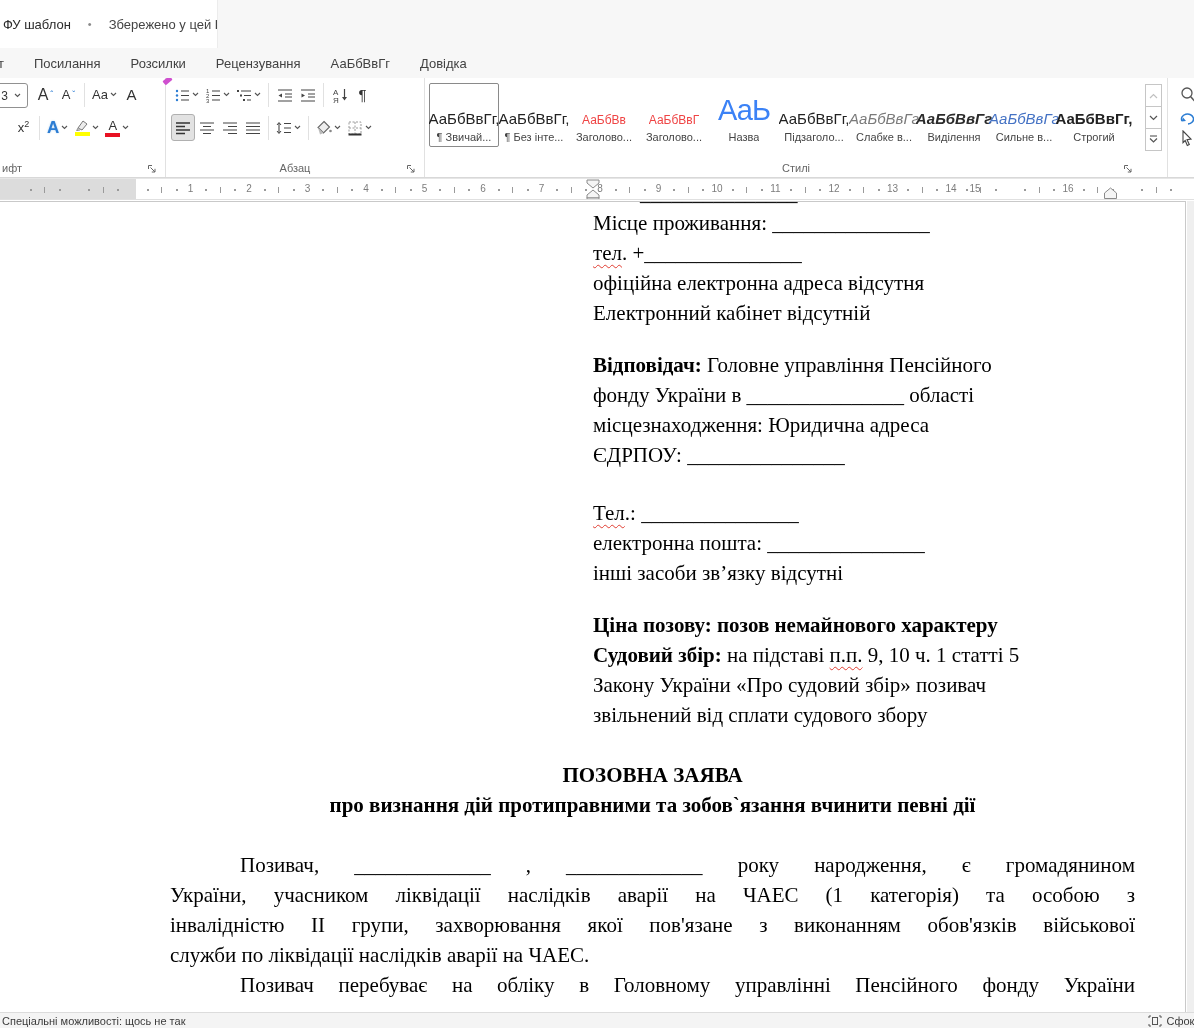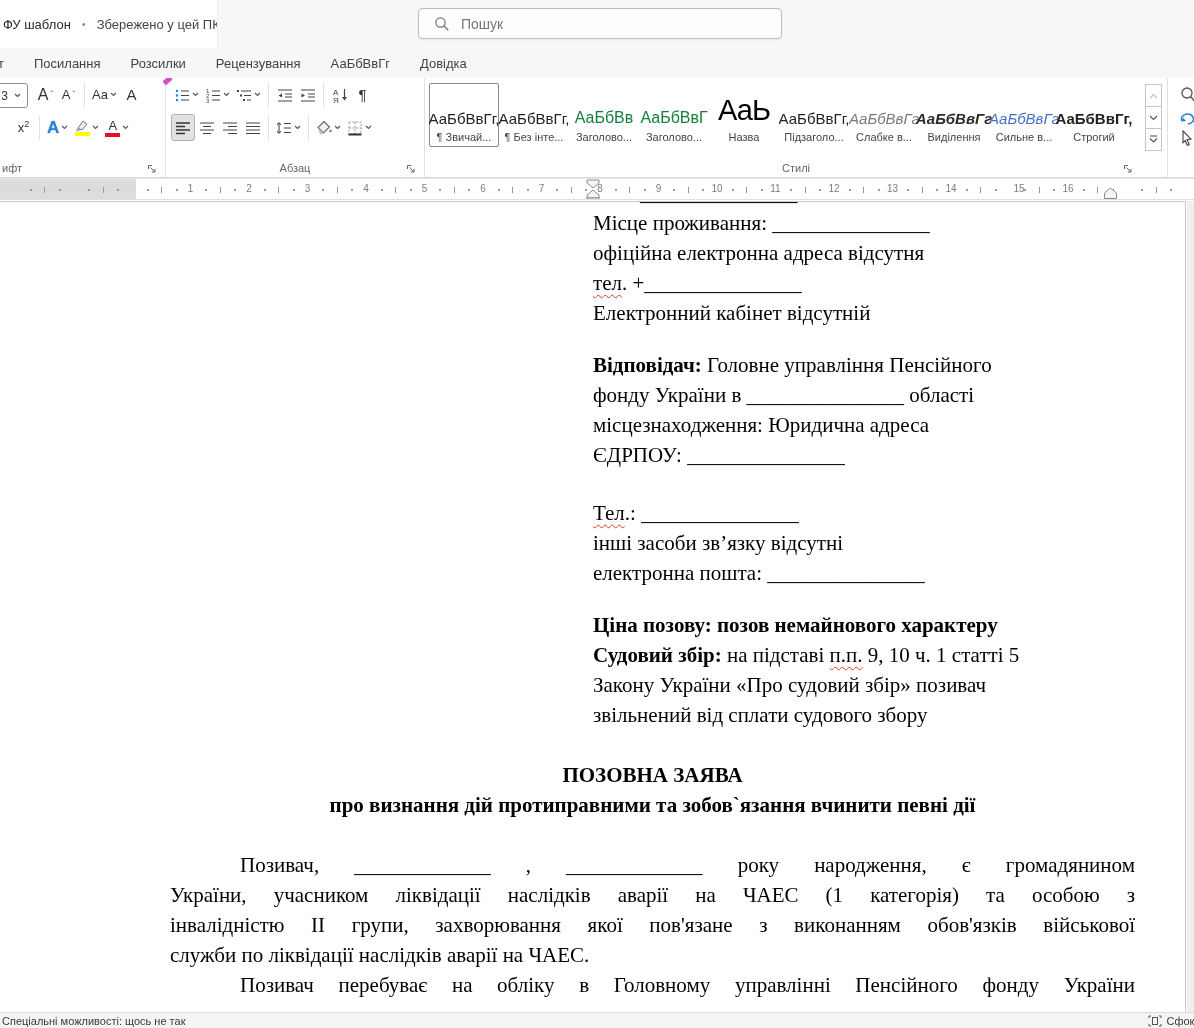--- a/index.html
+++ b/index.html
@@ -3,21 +3,21 @@
 <meta charset="utf-8">
 <style>
   * { margin:0; padding:0; box-sizing:border-box; }
   html,body { width:1194px; height:1028px; overflow:hidden; }
   .app { position:relative; width:1194px; height:1028px; background:#fff;
          font-family:"Liberation Sans", sans-serif; overflow:hidden; }
 
   
   .titlebar { position:absolute; top:0; left:0; width:100%; height:48px; background:#f7f7f7; }
   .titlebox { position:absolute; left:0; top:0; width:218px; height:48px; background:#fff;
-              display:flex; align-items:center; gap:11px; padding-left:3px;
+              display:flex; align-items:center; gap:17px; padding-left:3px;
               font-size:13px; color:#2b2b2b; border-right:1px solid #ececec; white-space:nowrap; overflow:hidden;}
   .titlebox .dot { color:#8a8a8a; font-size:11px; }
   .titlebox .save { color:#444; }
   .searchbox { position:absolute; left:418px; top:8px; width:364px; height:31px; background:#fdfdfd;
                border:1px solid #bdbdbd; border-radius:4px; display:flex; align-items:center; gap:11px;
                padding-left:15px; font-size:14px; color:#767676; box-shadow:0 1px 2px rgba(0,0,0,.05); }
 
   
   .tabrow { position:absolute; top:48px; left:0; width:100%; height:30px; background:#f7f7f7;
             display:flex; align-items:center; font-size:13px; color:#424242; }
@@ -56,22 +56,22 @@
              gap:6px; padding-right:6px; font-size:12px; color:#333; }
   .selbtn { background:#e2e2e2; border:1px solid #b0b0b0; border-radius:3px; }
 
   
   .sgal { display:flex; height:72px; padding:5px 2px 0 4px; margin-right:30px; overflow:hidden; }
   .scard { width:70px; height:64px; display:flex; flex-direction:column; justify-content:flex-end;
            align-items:center; padding:3px 1px; border:1px solid transparent; border-radius:2px; }
   .scard.sel { border-color:#8a8a8a; background:#fff; }
   .ssample { flex:1; display:flex; align-items:flex-end; font-size:15px; color:#222; white-space:nowrap; overflow:hidden;}
   .sname { font-size:11px; color:#454545; margin-top:4px; white-space:nowrap; overflow:hidden; }
-  .k-h1,.k-h2 { color:#15803d; font-size:16px; }
-  .k-title { font-size:29px; font-weight:400; color:#000000; letter-spacing:-1px;}
+  .k-h1,.k-h2 { color:#ef4444; font-size:12px; }
+  .k-title { font-size:29px; font-weight:400; color:#3b82f6; letter-spacing:-1px;}
   .k-subtle-emphasis { font-style:italic; color:#7a7a7a; }
   .k-emphasis { font-style:italic; font-weight:600; color:#2b2b2b; }
   .k-intense-emphasis { font-style:italic; color:#4472C4; }
   .k-strong { font-weight:bold; }
   .sscroll { position:absolute; right:5px; top:6px; width:17px; }
   .sscroll .sb { width:17px; height:23px; border:1px solid #c6c6c6; background:#fff; display:flex;
                  align-items:center; justify-content:center; margin-bottom:-1px; }
 
   
   .ruler { position:absolute; top:178px; left:0; width:100%; height:22px; background:#fff;
@@ -110,27 +110,20 @@
 <div class="app">
 
   <div class="titlebar">
     <div class="titlebox">
       <span>ФУ шаблон</span>
       <span class="dot">•</span>
       <span class="save">Збережено у цей ПК</span>
       <svg width="11" height="7" viewBox="0 0 11 7">
           <path d="M1 1 L5.5 5.5 L10 1" stroke="#444" stroke-width="1.3" fill="none"></path>
         </svg>
-    </div>
-    <div class="searchbox">
-      <svg width="16" height="16" viewBox="0 0 16 16">
-          <circle cx="6.5" cy="6.5" r="4.6" stroke="#767676" stroke-width="1.3" fill="none"></circle>
-          <path d="M10 10 L14.3 14.3" stroke="#767676" stroke-width="1.3"></path>
-        </svg>
-      <span>Пошук</span>
     </div>
   </div>
 
   <div class="tabrow">
       <span class="tab tab-cut">т</span>
       <span class="tab">Посилання</span>
       <span class="tab">Розсилки</span>
       <span class="tab">Рецензування</span>
       <span class="tab">АаБбВвГг</span>
       <span class="tab">Довідка</span>
@@ -475,21 +468,21 @@
         <i class="rdot" style="left: 848.625px;"></i>
         <i class="rdot" style="left: 877.875px;"></i>
         <span class="rnum" style="left: 884.5px;">13</span>
         <i class="rhalf" style="left: 921.75px;"></i>
         <i class="rdot" style="left: 907.125px;"></i>
         <i class="rdot" style="left: 936.375px;"></i>
         <span class="rnum" style="left: 943px;">14</span>
         <i class="rhalf" style="left: 980.25px;"></i>
         <i class="rdot" style="left: 965.625px;"></i>
         <i class="rdot" style="left: 994.875px;"></i>
-        <span class="rnum" style="left: 1011px;">15</span>
+        <span class="rnum" style="left: 967px;">15</span>
         <i class="rhalf" style="left: 1038.75px;"></i>
         <i class="rdot" style="left: 1024.12px;"></i>
         <i class="rdot" style="left: 1053.38px;"></i>
         <span class="rnum" style="left: 1060px;">16</span>
         <i class="rhalf" style="left: 1097.25px;"></i>
         <i class="rdot" style="left: 1082.62px;"></i>
         <i class="rdot" style="left: 1111.88px;"></i>
         <i class="rhalf" style="left: 1155.75px;"></i>
         <i class="rdot" style="left: 1141.12px;"></i>
         <i class="rdot" style="left: 1170.38px;"></i>
@@ -501,32 +494,32 @@
     </svg>
     <svg class="marker" style="left:1103px;top:8px;" width="15" height="13" viewBox="0 0 15 13">
       <polygon points="7.5,1 13.5,6 13.5,11.5 1.5,11.5 1.5,6" fill="#f5f5f5" stroke="#8a8a8a"></polygon>
     </svg>
   </div>
 
   <div class="docarea">
     <div class="doc-text">
         <div class="dline xtr"><span>_______________</span></div>
         <div class="dline addr"><span>Місце проживання: _______________</span></div>
+        <div class="dline addr"><span class="sq">тел</span><span>. +_______________</span></div>
         <div class="dline addr"><span>офіційна електронна адреса відсутня</span></div>
-        <div class="dline addr"><span class="sq">тел</span><span>. +_______________</span></div>
         <div class="dline addr"><span>Електронний кабінет відсутній</span></div>
         <div style="height: 22px;"></div>
         <div class="dline addr"><span class="b">Відповідач:</span><span> Головне управління Пенсійного</span></div>
         <div class="dline addr"><span>фонду України в _______________ області</span></div>
         <div class="dline addr"><span>місцезнаходження: Юридична адреса</span></div>
         <div class="dline addr"><span>ЄДРПОУ: _______________</span></div>
         <div style="height: 28px;"></div>
         <div class="dline addr"><span class="sq">Тел</span><span>.: _______________</span></div>
+        <div class="dline addr"><span>електронна пошта: _______________</span></div>
         <div class="dline addr"><span>інші засоби зв’язку відсутні</span></div>
-        <div class="dline addr"><span>електронна пошта: _______________</span></div>
         <div style="height: 22px;"></div>
         <div class="dline addr"><span class="b">Ціна позову: позов немайнового характеру</span></div>
         <div class="dline addr"><span class="b">Судовий збір:</span><span> на підставі </span><span class="sq">п.п.</span><span> 9, 10 ч. 1 статті 5</span></div>
         <div class="dline addr"><span>Закону України «Про судовий збір» позивач</span></div>
         <div class="dline addr"><span>звільнений від сплати судового збору</span></div>
         <div style="height: 30px;"></div>
         <div class="dline ctr"><span class="b">ПОЗОВНА ЗАЯВА</span></div>
         <div class="dline ctr"><span class="b">про визнання дій протиправними та зобов`язання вчинити певні дії</span></div>
         <div style="height: 30px;"></div>
         <div class="dline jl ind"><span>Позивач, _____________ , _____________ року народження, є громадянином</span></div>

